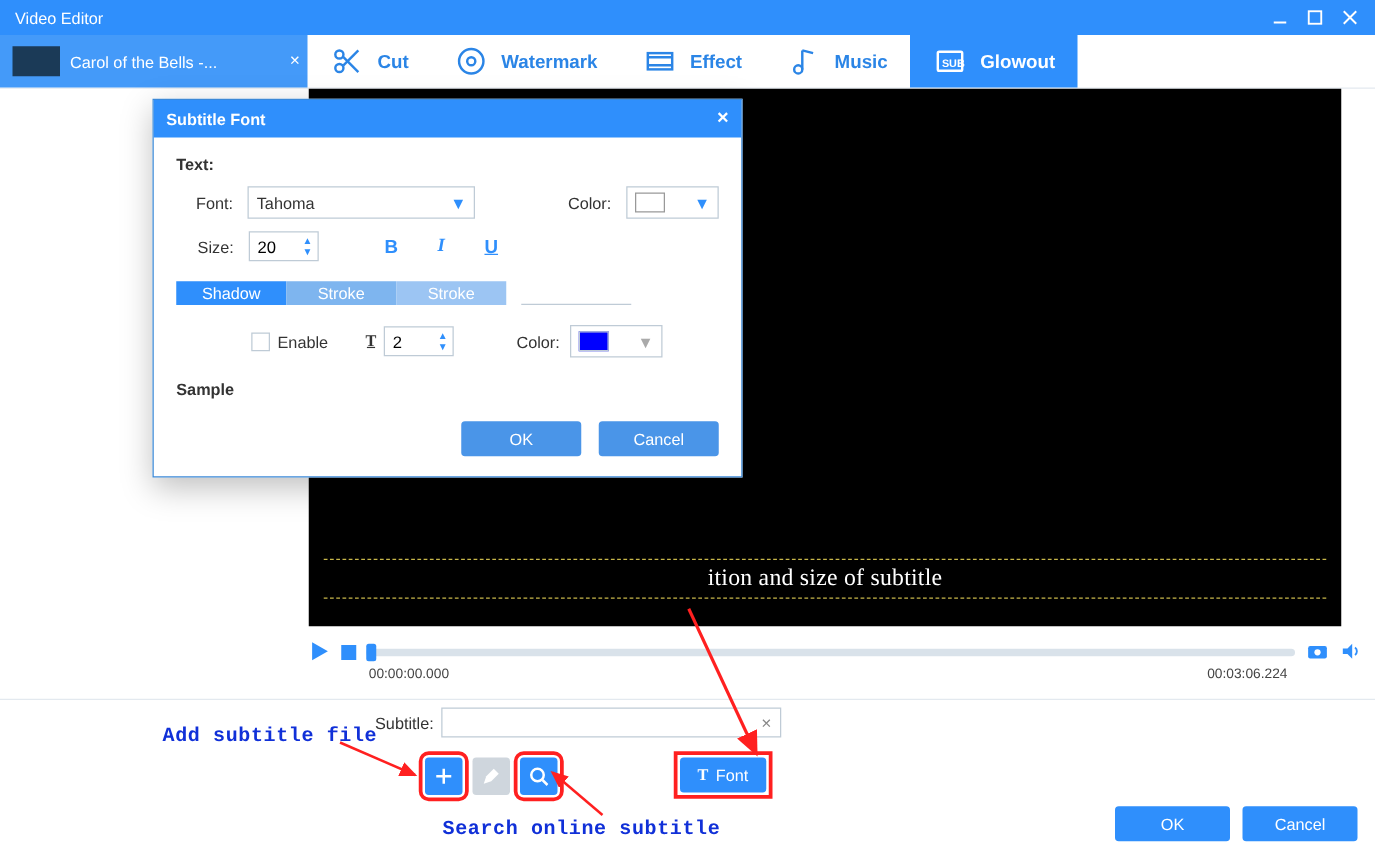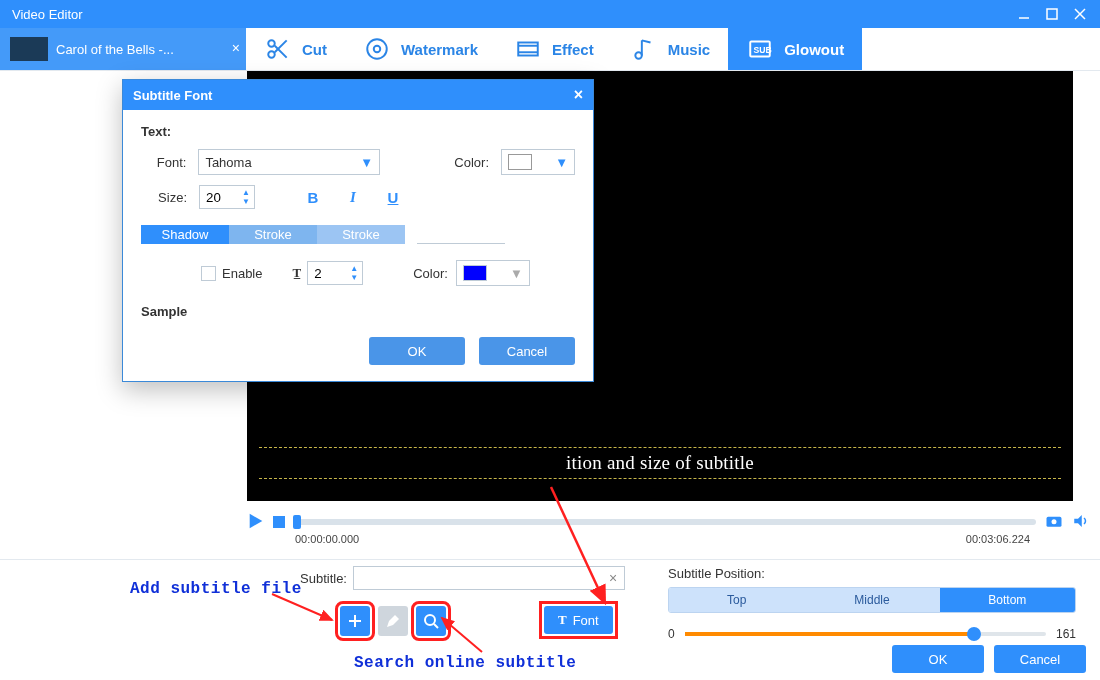--- a/index.html
+++ b/index.html
@@ -237,36 +237,20 @@
       </span>
     </div>
 
     <div class="font-btn-wrap redbox">
       <button class="btn">
         <span style="font-family:Georgia;font-weight:700">T</span>
         <span>Font</span>
       </button>
     </div>
 
-    <div class="pos-panel">
-      <div>Subtitle Position:</div>
-      <div class="seg">
-        <div>Top</div>
-        <div>Middle</div>
-        <div class="sel">Bottom</div>
-      </div>
-      <div class="slider-row">
-        <span>0</span>
-        <div class="slider">
-          <div class="fill"></div>
-          <div class="knob"></div>
-        </div>
-        <span>161</span>
-      </div>
-    </div>
 
     <div class="footer-btns">
       <button class="btn">OK</button>
       <button class="btn">Cancel</button>
     </div>
 
     <div class="annot" style="left:130px;top:20px">Add subtitle file</div>
     <div class="annot" style="left:354px;top:94px">Search online subtitle</div>
 
     <svg class="arrow-svg" style="left:270px;top:30px" width="70" height="40">

